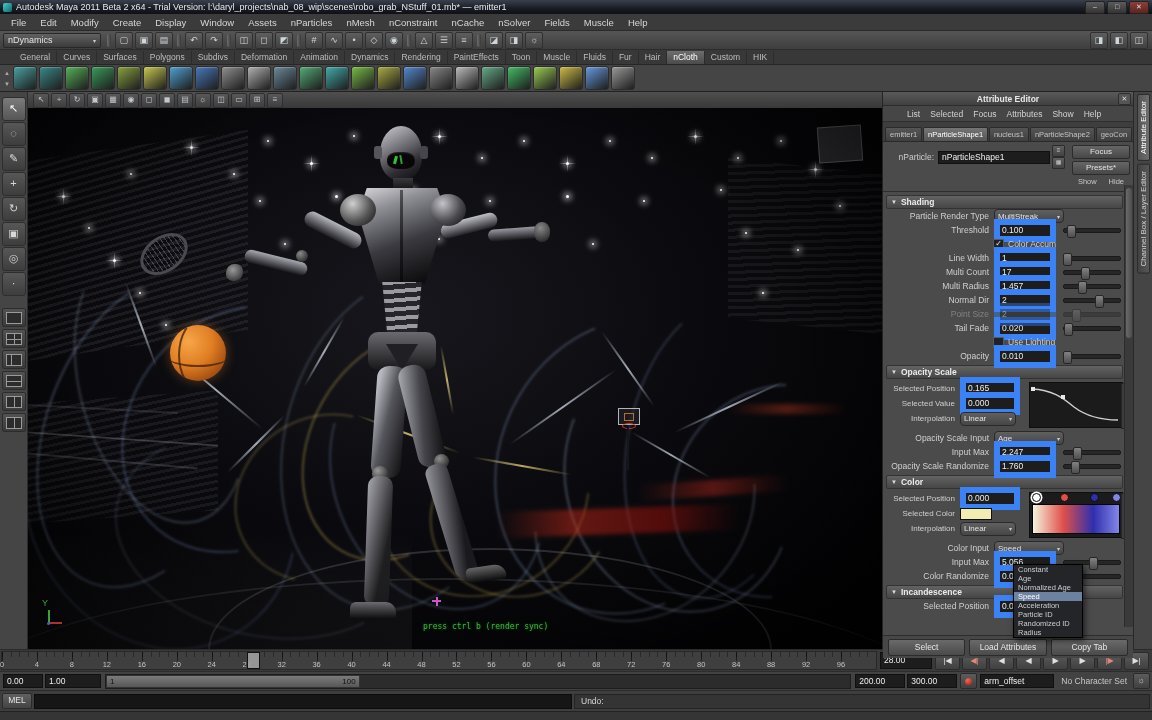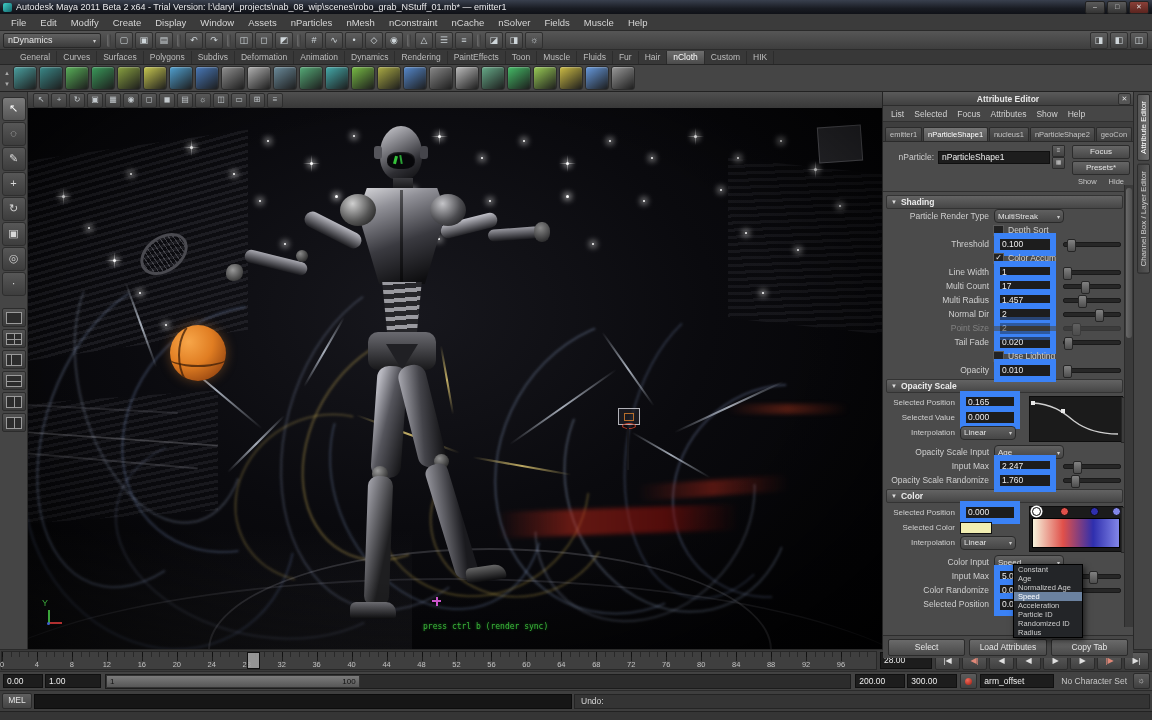--- a/index.html
+++ b/index.html
@@ -54,21 +54,21 @@
   .light{position:absolute;background:#fff;border-radius:50%;box-shadow:0 0 6px 2px rgba(255,255,255,.75);}
   .flare{position:absolute;background:linear-gradient(90deg,transparent,rgba(255,255,255,.55),transparent);}
   .streak{position:absolute;border-radius:50%;border:2px solid;filter:blur(1.2px);}
   .bright{position:absolute;height:2px;border-radius:2px;}
   #vignette{position:absolute;left:0;top:0;right:0;bottom:0;background:radial-gradient(ellipse at 48% 45%,transparent 55%,rgba(0,0,0,.75) 100%);pointer-events:none;}
   #vp-caption{position:absolute;font-family:"DejaVu Sans Mono",monospace;font-size:8px;color:#3ab53a;text-shadow:0 0 3px rgba(40,180,40,.6);}
   
   #attr-editor{width:250px;background:#4b4b4b;border-left:1px solid #242424;position:relative;font-size:9px;}
   #ae-title{height:13px;background:linear-gradient(#5a5a5a,#404040);border-bottom:1px solid #2c2c2c;display:flex;align-items:center;justify-content:center;position:relative;font-size:8.5px;color:#e8e8e8;font-weight:bold;}
   #ae-close{position:absolute;right:2px;top:1px;width:11px;height:10px;font-size:7px;line-height:10px;text-align:center;color:#ddd;background:#555;border:1px solid #2e2e2e;border-radius:2px;font-weight:normal;}
-  #ae-menu{height:15px;display:flex;align-items:center;background:#464646;border-bottom:1px solid #303030;padding-left:3px;}
+  #ae-menu{height:15px;display:flex;align-items:center;background:#464646;border-bottom:1px solid #303030;padding-left:19px;}
   .ae-menu-item{padding:0 5px;font-size:8.5px;color:#d2d2d2;}
   #ae-tabs{height:19px;display:flex;align-items:flex-end;background:#3e3e3e;border-bottom:1px solid #2a2a2a;padding-left:2px;}
   .ae-tab{padding:2px 4px;font-size:7.5px;color:#c4c4c4;background:linear-gradient(#555,#3f3f3f);border:1px solid #2b2b2b;border-bottom:none;border-radius:2px 2px 0 0;margin-right:1px;white-space:nowrap;overflow:hidden;max-width:66px;}
   .ae-tab.active{background:linear-gradient(#757575,#555);color:#fff;}
   #ae-node{height:46px;border-bottom:1px solid #2e2e2e;display:flex;padding:3px 3px 0 3px;}
   #ae-node-left{flex:1;}
   .node-row{display:flex;align-items:center;}
   .node-label{width:48px;text-align:right;padding-right:4px;font-size:8.5px;color:#ccc;}
   .node-field{width:104px;height:11px;background:#1d1d1d;border:1px solid #101010;color:#eee;font-size:8.5px;line-height:11px;padding:0 3px;}
   .tiny-btn{width:11px;height:10px;margin-left:2px;background:linear-gradient(#5e5e5e,#424242);border:1px solid #2b2b2b;font-size:6px;line-height:9px;text-align:center;color:#ccc;border-radius:1px;}
@@ -537,25 +537,20 @@
             <span>Shading</span>
           </div>
           <div class="arow">
             <span class="arow-label">Particle Render Type</span>
             <div class="mini-dd">
               <span class="dd-val">MultiStreak</span>
               <span class="dd-arrow">▾</span>
             </div>
           </div>
           <div class="arow">
-            <span class="arow-spacer"></span>
-            <span class="checkbox"></span>
-            <span class="check-label">Depth Sort</span>
-          </div>
-          <div class="arow">
             <span class="arow-label">Threshold</span>
             <div class="afield">0.100</div>
             <div class="slider">
               <div class="handle" style="left: calc(10% - 3px);"></div>
             </div>
           </div>
           <div class="arow">
             <span class="arow-spacer"></span>
             <span class="checkbox">✓</span>
             <span class="check-label">Color Accum</span>
@@ -709,20 +704,24 @@
             <div class="slider">
               <div class="handle" style="left: calc(50% - 3px);"></div>
             </div>
           </div>
           <div class="arow">
             <span class="arow-label">Color Randomize</span>
             <div class="afield">0.000</div>
             <div class="slider">
               <div class="handle" style="left: calc(2% - 3px);"></div>
             </div>
+          </div>
+          <div class="sec-header">
+            <span class="sec-arrow">▼</span>
+            <span>Incandescence</span>
           </div>
           <div class="arow">
             <span class="arow-label">Selected Position</span>
             <div class="afield">0.000</div>
           </div>
         </div>
       <div id="ae-scrollbar">
           <div id="ae-scroll-thumb"></div>
         </div>
       <div id="ae-bottom">

